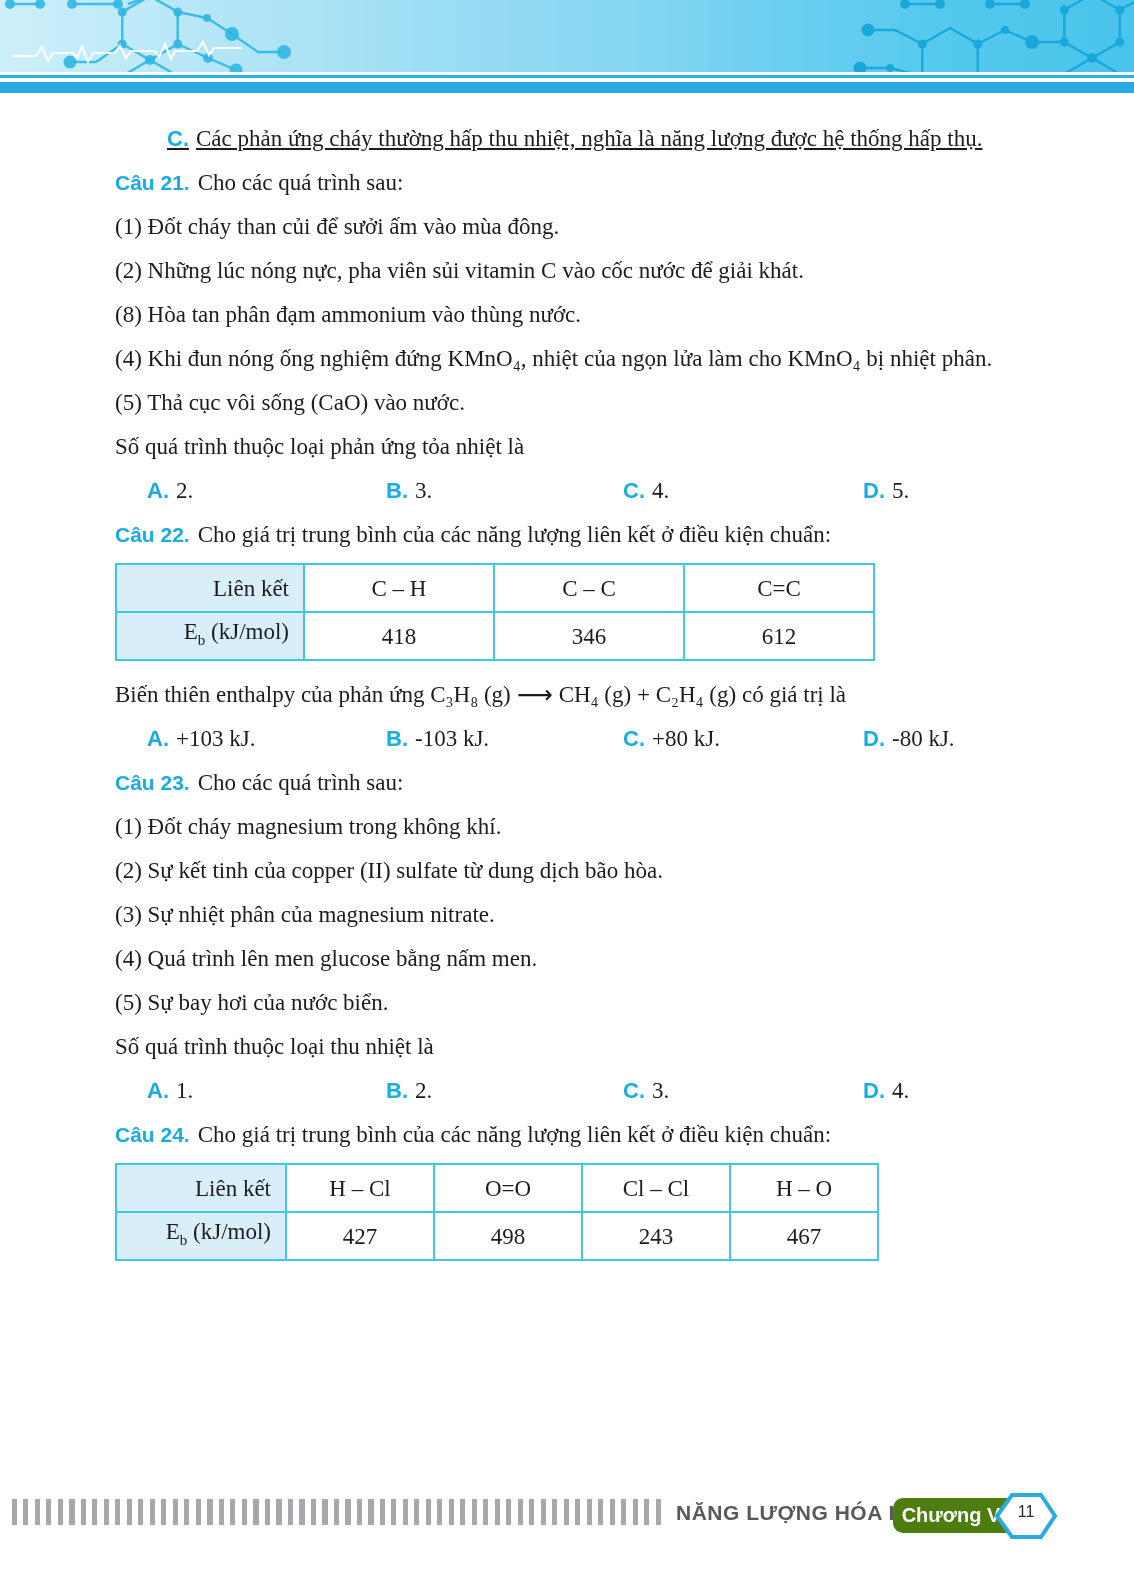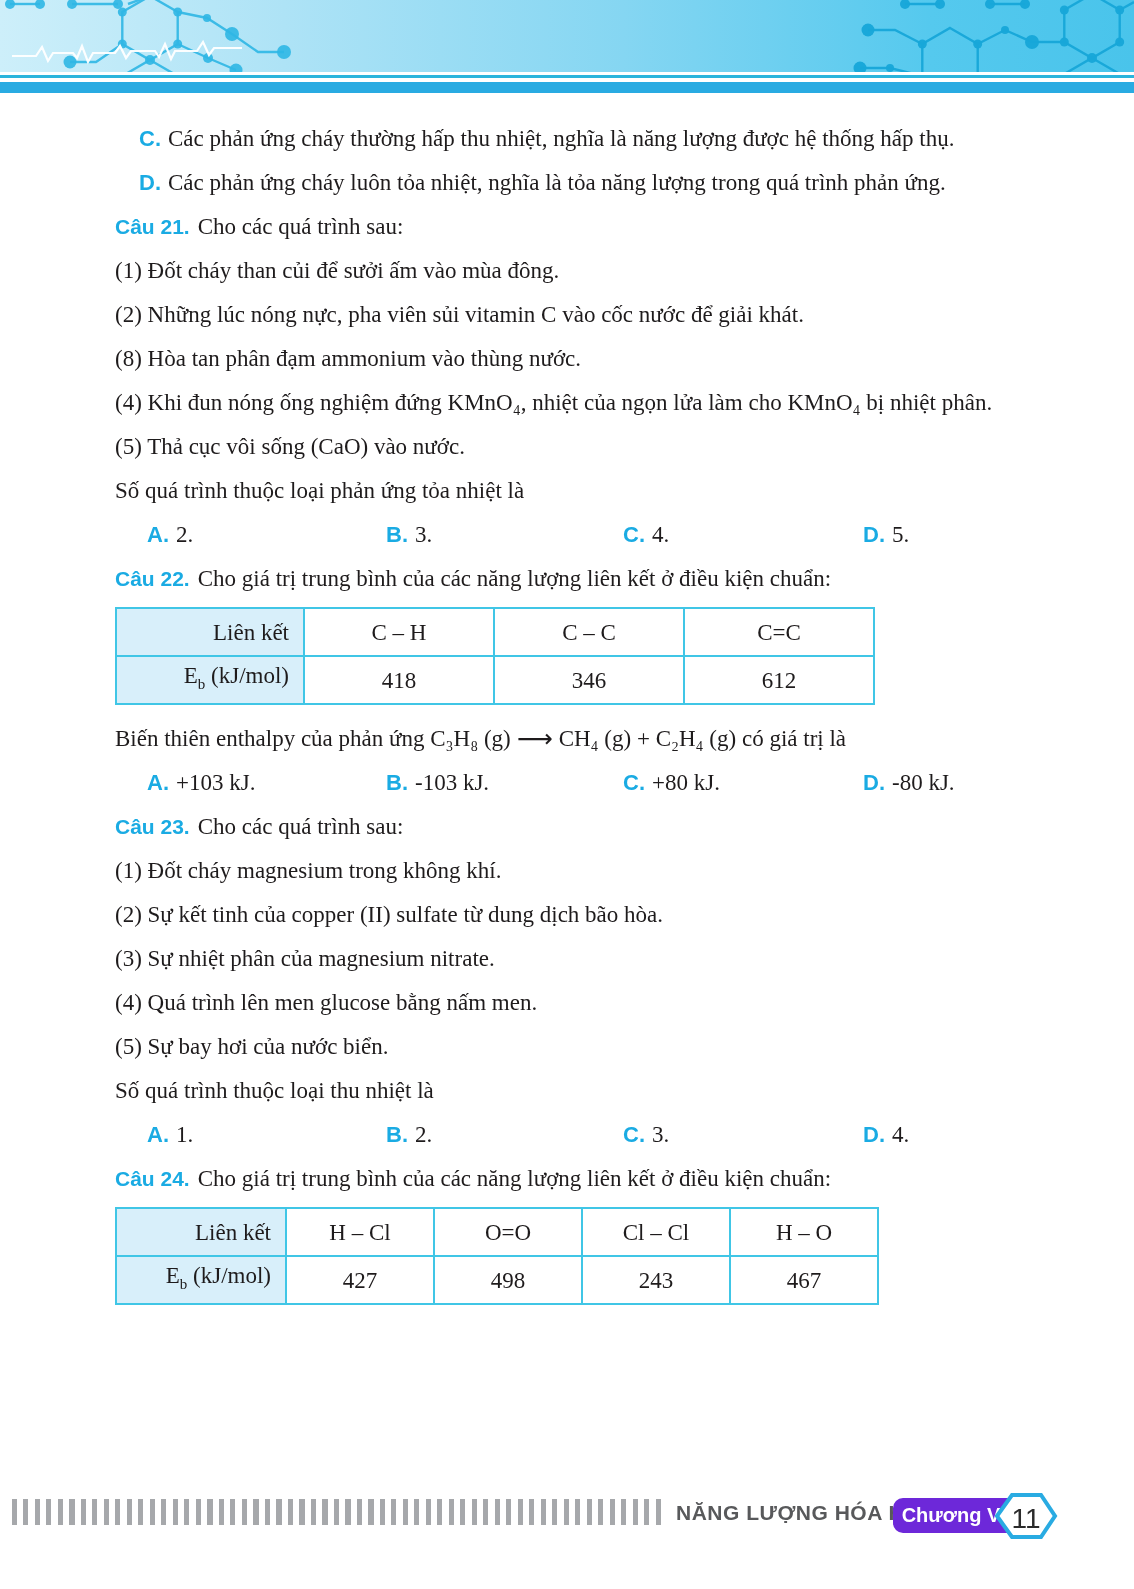--- a/index.html
+++ b/index.html
@@ -9,21 +9,21 @@
   .header-art{position:relative;width:1134px;height:72px;
     background:linear-gradient(90deg,#cdeffa 0%,#aee3f6 25%,#85d6f2 55%,#55c9ee 82%,#49c4eb 100%);}
   .header-art svg{position:absolute;left:0;top:0;}
   .rule-white{height:3px;background:#ffffff;}
   .rule-thin{height:3px;background:#2ab4dc;}
   .rule-gap{height:4px;background:#ffffff;}
   .rule-bar{height:11px;background:#29abe2;}
   
   .content{padding:30px 86px 0 115px;font-size:23px;line-height:31px;}
   .para{margin:0 0 13px 0;}
-  .indent{margin-left:24px;}
+  .indent{margin-left:52px;text-decoration:underline;}
   .qlabel{font-family:"Liberation Sans","DejaVu Sans",sans-serif;font-weight:bold;
           color:#1aabe3;font-size:21px;margin-right:8px;}
   .letter{font-family:"Liberation Sans","DejaVu Sans",sans-serif;font-weight:bold;
           color:#1aabe3;font-size:22px;margin-right:7px;}
   .opts{display:grid;grid-template-columns:239px 237px 240px auto;align-items:baseline;
         margin:0 0 13px 32px;}
   
   table.qtable{border-collapse:collapse;font-size:23px;margin:8px 0 18px 0;}
   table.qtable td{border:2px solid #40c6e6;height:42px;padding:2px 14px;text-align:center;}
   table.qtable td.th{background:#d8effa;text-align:right;}
@@ -43,27 +43,27 @@
   .rxn-glyph{font-family:"DejaVu Sans",sans-serif;font-size:25px;line-height:20px;}
   .nowrap{white-space:nowrap;}
   
   .footer{position:absolute;left:0;top:1490px;width:1134px;height:56px;}
   .ticks{position:absolute;left:12px;top:9px;width:655px;height:26px;
          background:repeating-linear-gradient(90deg,#a6a8ab 0px,#a6a8ab 5px,transparent 5px,transparent 11.5px);}
   .footer-title{position:absolute;left:676px;top:11px;
     font-family:"Liberation Sans","DejaVu Sans",sans-serif;font-weight:bold;font-size:21px;
     color:#58595b;letter-spacing:0.5px;}
   .chapter-badge{position:absolute;left:893px;top:0;width:170px;height:52px;}
-  .badge-pill{position:absolute;left:0;top:8px;width:116px;height:35px;background:#6d28d9;
+  .badge-pill{position:absolute;left:0;top:8px;width:116px;height:35px;background:#4d7c0f;
     border-radius:10px 0 0 10px;display:flex;align-items:center;justify-content:center;}
   .badge-pill span{font-family:"Liberation Sans","DejaVu Sans",sans-serif;font-weight:bold;
     font-size:20px;color:#ffffff;}
   .badge-hex{position:absolute;left:100px;top:1px;}
   .badge-num{position:absolute;left:100px;top:13px;width:66px;text-align:center;
-    font-family:"Liberation Sans","DejaVu Sans",sans-serif;font-size:28px;color:#2b2b2b;}
+    font-family:"Liberation Sans","DejaVu Sans",sans-serif;font-size:16px;color:#2b2b2b;}
 </style>
 </head>
 <body>
 
 <div class="page">
 
   <div class="header-art">
     <svg width="1134" height="72" viewBox="0 0 1134 72">
 
       <g stroke="#2fb7e5" stroke-width="2.4" fill="none" opacity="0.9">
@@ -128,21 +128,20 @@
     </svg>
   </div>
   <div class="rule-white"></div>
   <div class="rule-thin"></div>
   <div class="rule-gap"></div>
   <div class="rule-bar"></div>
 
   <div class="content">
 
     <p class="para indent"><span class="letter">C.</span><span>Các phản ứng cháy thường hấp thu nhiệt, nghĩa là năng lượng được hệ thống hấp thụ.</span></p>
-    <p class="para indent"><span class="letter">D.</span><span>Các phản ứng cháy luôn tỏa nhiệt, nghĩa là tỏa năng lượng trong quá trình phản ứng.</span></p>
 
     <p class="para"><span class="qlabel">Câu 21.</span><span>Cho các quá trình sau:</span></p>
     <p class="para">(1) Đốt cháy than củi để sưởi ấm vào mùa đông.</p>
     <p class="para">(2) Những lúc nóng nực, pha viên sủi vitamin C vào cốc nước để giải khát.</p>
     <p class="para">(8) Hòa tan phân đạm ammonium vào thùng nước.</p>
     <p class="para">(4) Khi đun nóng ống nghiệm đứng KMnO₄, nhiệt của ngọn lửa làm cho KMnO₄ bị nhiệt phân.</p>
     <p class="para">(5) Thả cục vôi sống (CaO) vào nước.</p>
     <p class="para">Số quá trình thuộc loại phản ứng tỏa nhiệt là</p>
     <div class="opts">
       <span><span class="letter">A.</span><span>2.</span></span>

